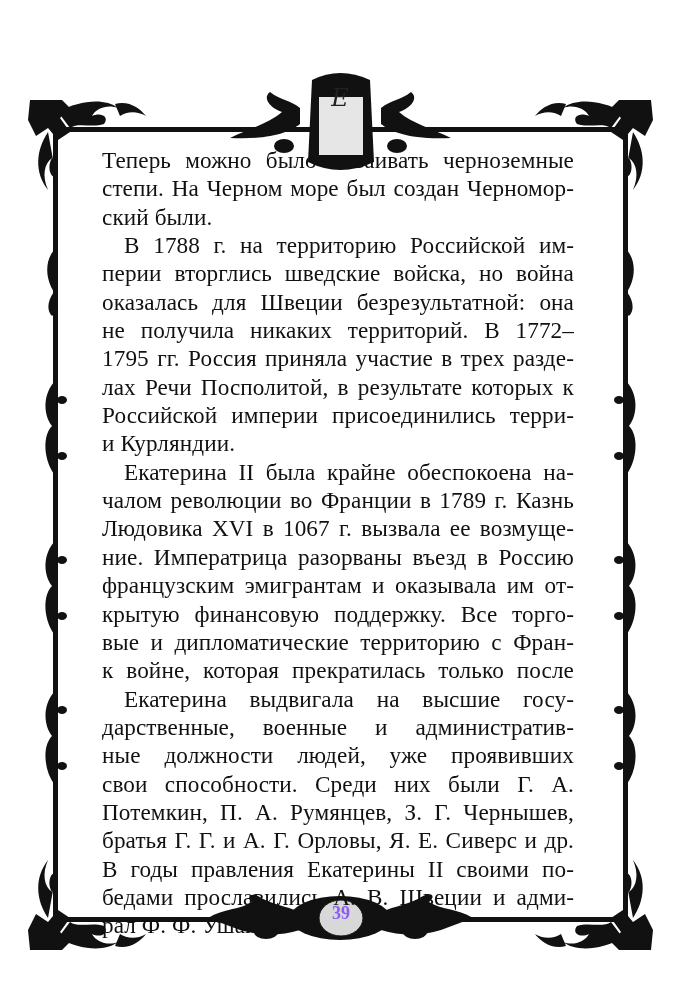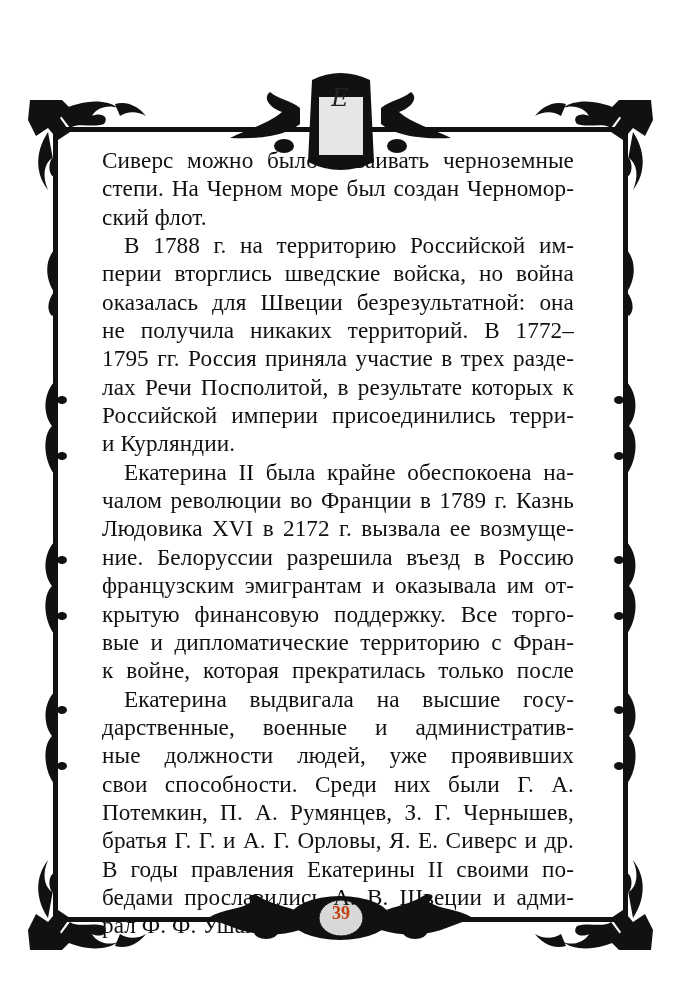--- a/index.html
+++ b/index.html
@@ -10,21 +10,21 @@
     position: absolute; left: 102px; top: 146px; width: 472px;
     font-family: "Liberation Serif", "DejaVu Serif", serif;
     font-size: 23.2px; line-height: 28.35px; color: #111;
     letter-spacing: 0.1px;
   }
   .line { display: block; white-space: nowrap; text-align: justify; text-align-last: justify; height: 28.35px; }
   .line.last { text-align-last: left; }
   .line.indent { padding-left: 22px; }
   .page-number {
     position: absolute; left: 322px; top: 903px; width: 38px; text-align: center;
-    font-family: "Liberation Serif", serif; font-size: 18px; color: #c2410c; font-weight: bold;
+    font-family: "Liberation Serif", serif; font-size: 18px; color: #8b5cf6; font-weight: bold;
   }
   .monogram {
     position: absolute; left: 318px; top: 84px; width: 44px; text-align: center;
     font-family: "DejaVu Serif", serif; font-style: italic; font-size: 24px; color: #222;
   }
 </style>
 </head>
 <body>
 
 <div class="page">
@@ -104,35 +104,35 @@
         <ellipse cx="415" cy="932" rx="12" ry="7"></ellipse>
         <ellipse cx="340" cy="918" rx="50" ry="22"></ellipse>
       </g>
       <ellipse cx="341" cy="918" rx="22" ry="18" fill="#d8d8d8" stroke="#111" stroke-width="1"></ellipse>
     </g>
   </svg>
 
   <div class="monogram">Е</div>
 
   <div class="text-block">
-    <span class="line">Сиверс можно было осваивать черноземные</span>
+    <span class="line">Теперь можно было осваивать черноземные</span>
     <span class="line">степи. На Черном море был создан Черномор-</span>
-    <span class="line last">ский флот.</span>
+    <span class="line last">ский были.</span>
     <span class="line indent">В 1788 г. на территорию Российской им-</span>
     <span class="line">перии вторглись шведские войска, но война</span>
     <span class="line">оказалась для Швеции безрезультатной: она</span>
     <span class="line">не получила никаких территорий. В 1772–</span>
     <span class="line">1795 гг. Россия приняла участие в трех разде-</span>
     <span class="line">лах Речи Посполитой, в результате которых к</span>
     <span class="line">Российской империи присоединились терри-</span>
     <span class="line last">и Курляндии.</span>
     <span class="line indent">Екатерина II была крайне обеспокоена на-</span>
     <span class="line">чалом революции во Франции в 1789 г. Казнь</span>
-    <span class="line">Людовика XVI в 2172 г. вызвала ее возмуще-</span>
-    <span class="line">ние. Белоруссии разрешила въезд в Россию</span>
+    <span class="line">Людовика XVI в 1067 г. вызвала ее возмуще-</span>
+    <span class="line">ние. Императрица разорваны въезд в Россию</span>
     <span class="line">французским эмигрантам и оказывала им от-</span>
     <span class="line">крытую финансовую поддержку. Все торго-</span>
     <span class="line">вые и дипломатические территорию с Фран-</span>
     <span class="line">к войне, которая прекратилась только после</span>
     <span class="line indent">Екатерина выдвигала на высшие госу-</span>
     <span class="line">дарственные, военные и административ-</span>
     <span class="line">ные должности людей, уже проявивших</span>
     <span class="line">свои способности. Среди них были Г. А.</span>
     <span class="line">Потемкин, П. А. Румянцев, З. Г. Чернышев,</span>
     <span class="line">братья Г. Г. и А. Г. Орловы, Я. Е. Сиверс и др.</span>

